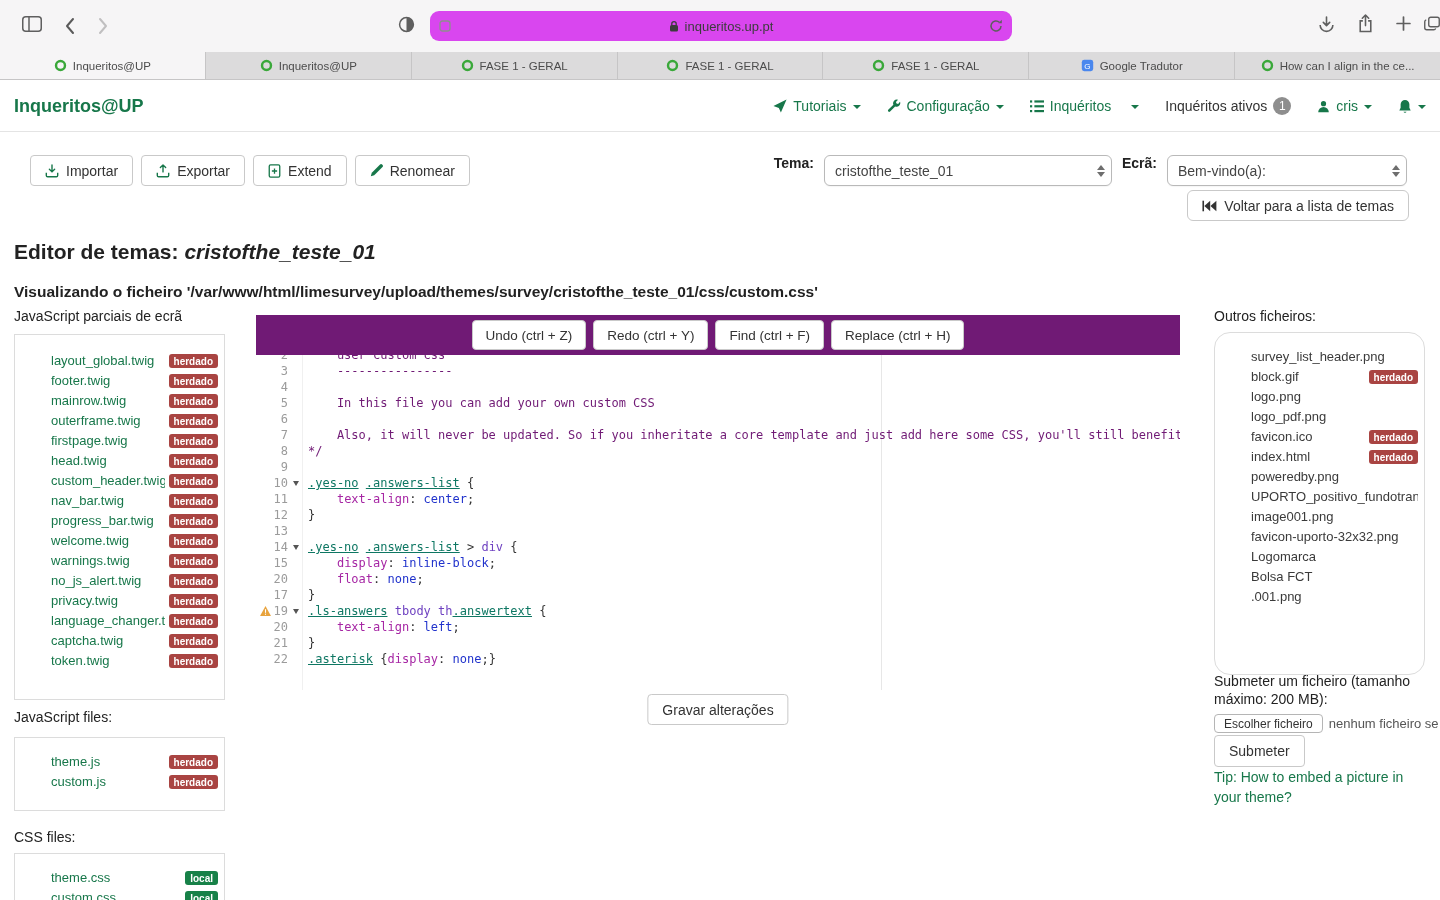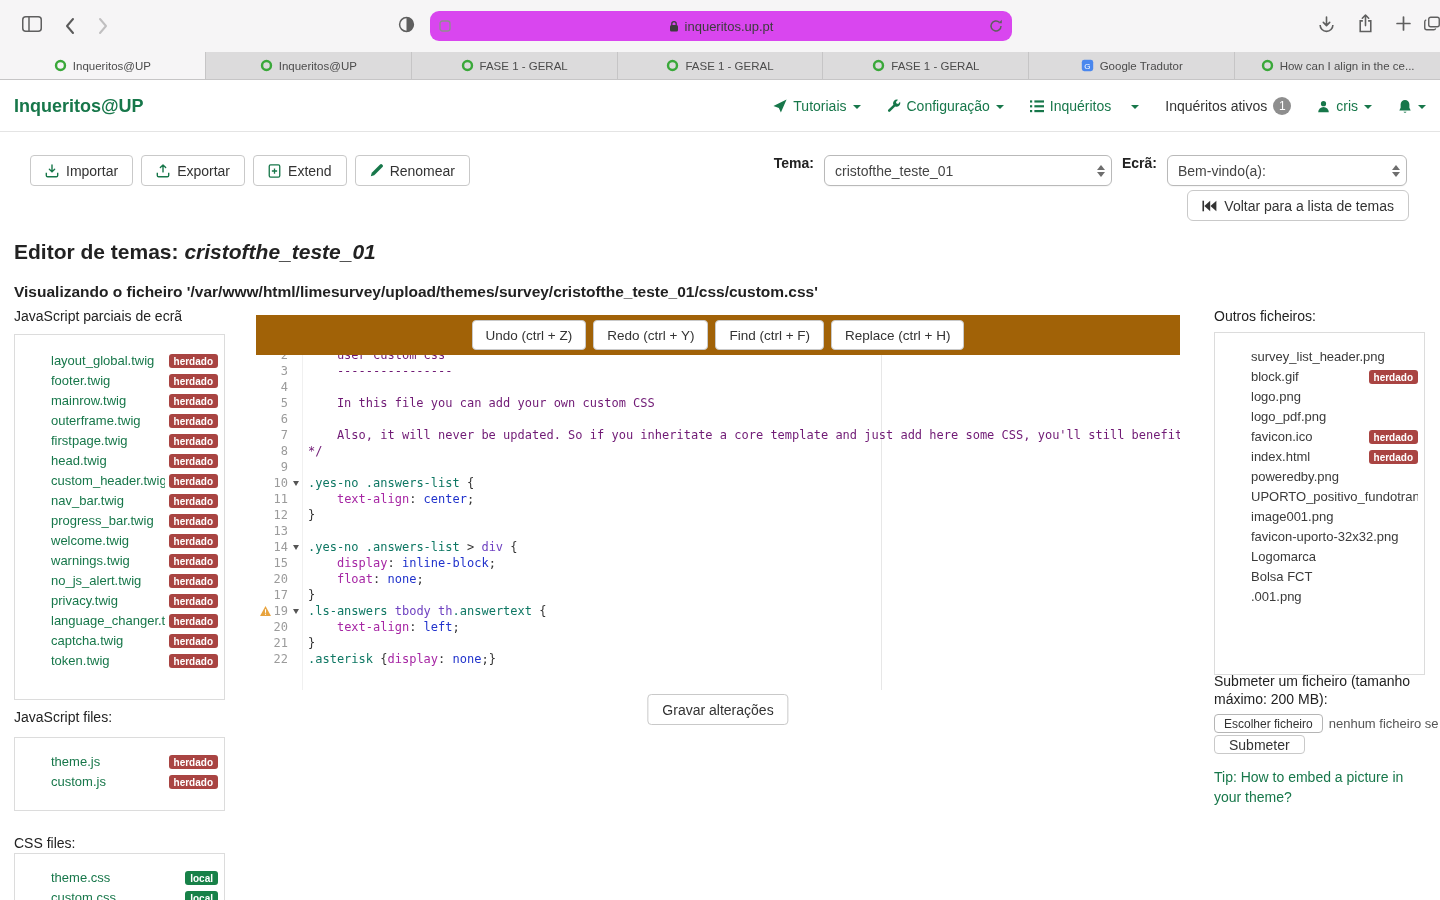--- a/index.html
+++ b/index.html
@@ -53,54 +53,54 @@
   .file-row .file-name{flex:1 1 auto;overflow:hidden;}
   .green-names .file-name{color:#17774a;cursor:pointer;}
   .dark-names .file-name{color:#3a3a3a;cursor:pointer;}
   .badge{flex:0 0 auto;margin-left:4px;font-size:10px;font-weight:bold;color:#fff;padding:1.5px 5px;border-radius:3px;line-height:11px;}
   .badge-red{background:#a94442;}
   .badge-green{background:#178148;}
   #partials-label{left:14px;top:308px;}
   #partials-box{left:14px;top:334px;height:366px;}
   #js-label{left:14px;top:709px;}
   #js-box{left:14px;top:737px;height:74px;padding-top:14px;}
-  #css-label{left:14px;top:829px;margin-top:6px;}
+  #css-label{left:14px;top:829px;}
   #css-box{left:14px;top:853px;height:80px;padding-top:14px;}
   #others-label{left:1214px;top:308px;}
-  #others-box{left:1214px;top:332px;height:343px;padding-top:14px;}
+  #others-box{left:1214px;top:332px;height:343px;padding-top:14px;border-radius:16px;}
   #others-box .file-row{white-space:normal;}
 
   
   #editor{position:absolute;left:256px;top:315px;width:924px;height:375px;}
-  #editor-toolbar{position:absolute;left:0;top:0;width:924px;height:40px;background:#a16207;display:flex;align-items:center;justify-content:center;gap:7px;}
+  #editor-toolbar{position:absolute;left:0;top:0;width:924px;height:40px;background:#701a75;display:flex;align-items:center;justify-content:center;gap:7px;}
   .ed-btn{height:30px;padding:0 13px;font-size:13.5px;gap:0;}
   #code-area{position:absolute;left:0;top:40px;width:924px;height:335px;background:#fff;overflow:hidden;}
   #code-area::before{content:"";position:absolute;left:625px;top:0;bottom:0;width:1px;background:#e7e7e7;}
   #code-area::after{content:"";position:absolute;left:46px;top:0;bottom:0;width:1px;background:#f0f0f0;}
   #code-lines{position:absolute;left:0;top:-8px;right:0;}
   .code-row{display:flex;height:16px;font-family:"DejaVu Sans Mono",monospace;font-size:12px;line-height:16px;}
   .gutter{flex:0 0 46px;position:relative;color:#9b9b9b;}
   .lnum{position:absolute;right:14px;}
   .fold{position:absolute;right:3px;top:6px;width:0;height:0;border-left:3.5px solid transparent;border-right:3.5px solid transparent;border-top:5px solid #555;}
   .warn{position:absolute;left:4px;top:3px;}
   .code-text{white-space:pre;padding-left:6px;}
   .tok-com{color:#701a75;}
-  .tok-sel{color:#0e7763;}
+  .tok-sel{color:#0e7763;text-decoration:underline;}
   .tok-tag{color:#6f42c1;}
   .tok-prop{color:#a626a4;}
   .tok-val{color:#2133cc;}
   .tok-pun{color:#333;}
   #save-btn{position:absolute;left:718px;top:694px;transform:translateX(-50%);height:31px;}
 
   
   #upload-label{position:absolute;left:1214px;top:672px;width:205px;font-size:14px;line-height:18px;color:#222;}
   #file-input-row{position:absolute;left:1214px;top:714px;display:flex;align-items:center;gap:6px;white-space:nowrap;}
   #choose-file-btn{height:19px;padding:0 9px;font-size:12px;border:1px solid #b5b5b5;border-radius:4px;background:#fff;color:#333;font-family:"Liberation Sans",sans-serif;cursor:pointer;}
   #no-file-text{font-size:13px;color:#555;}
-  #submit-btn{position:absolute;left:1214px;top:735px;height:19px;}
+  #submit-btn{position:absolute;left:1214px;top:735px;height:32px;}
   #tip-link{position:absolute;left:1214px;top:767px;width:200px;font-size:14px;line-height:20px;color:#17774a;cursor:pointer;}
 </style>
 </head>
 <body>
 
 <div id="toolbar">
   <div class="tb-btn" style="left:22px;">
     <svg width="20" height="16" viewBox="0 0 20 16">
         <rect x="0.75" y="0.75" width="18.5" height="14.5" rx="3" fill="none" stroke="#5f5f5f" stroke-width="1.5"></rect>
         <line x1="7" y1="1" x2="7" y2="15" stroke="#5f5f5f" stroke-width="1.5"></line>

